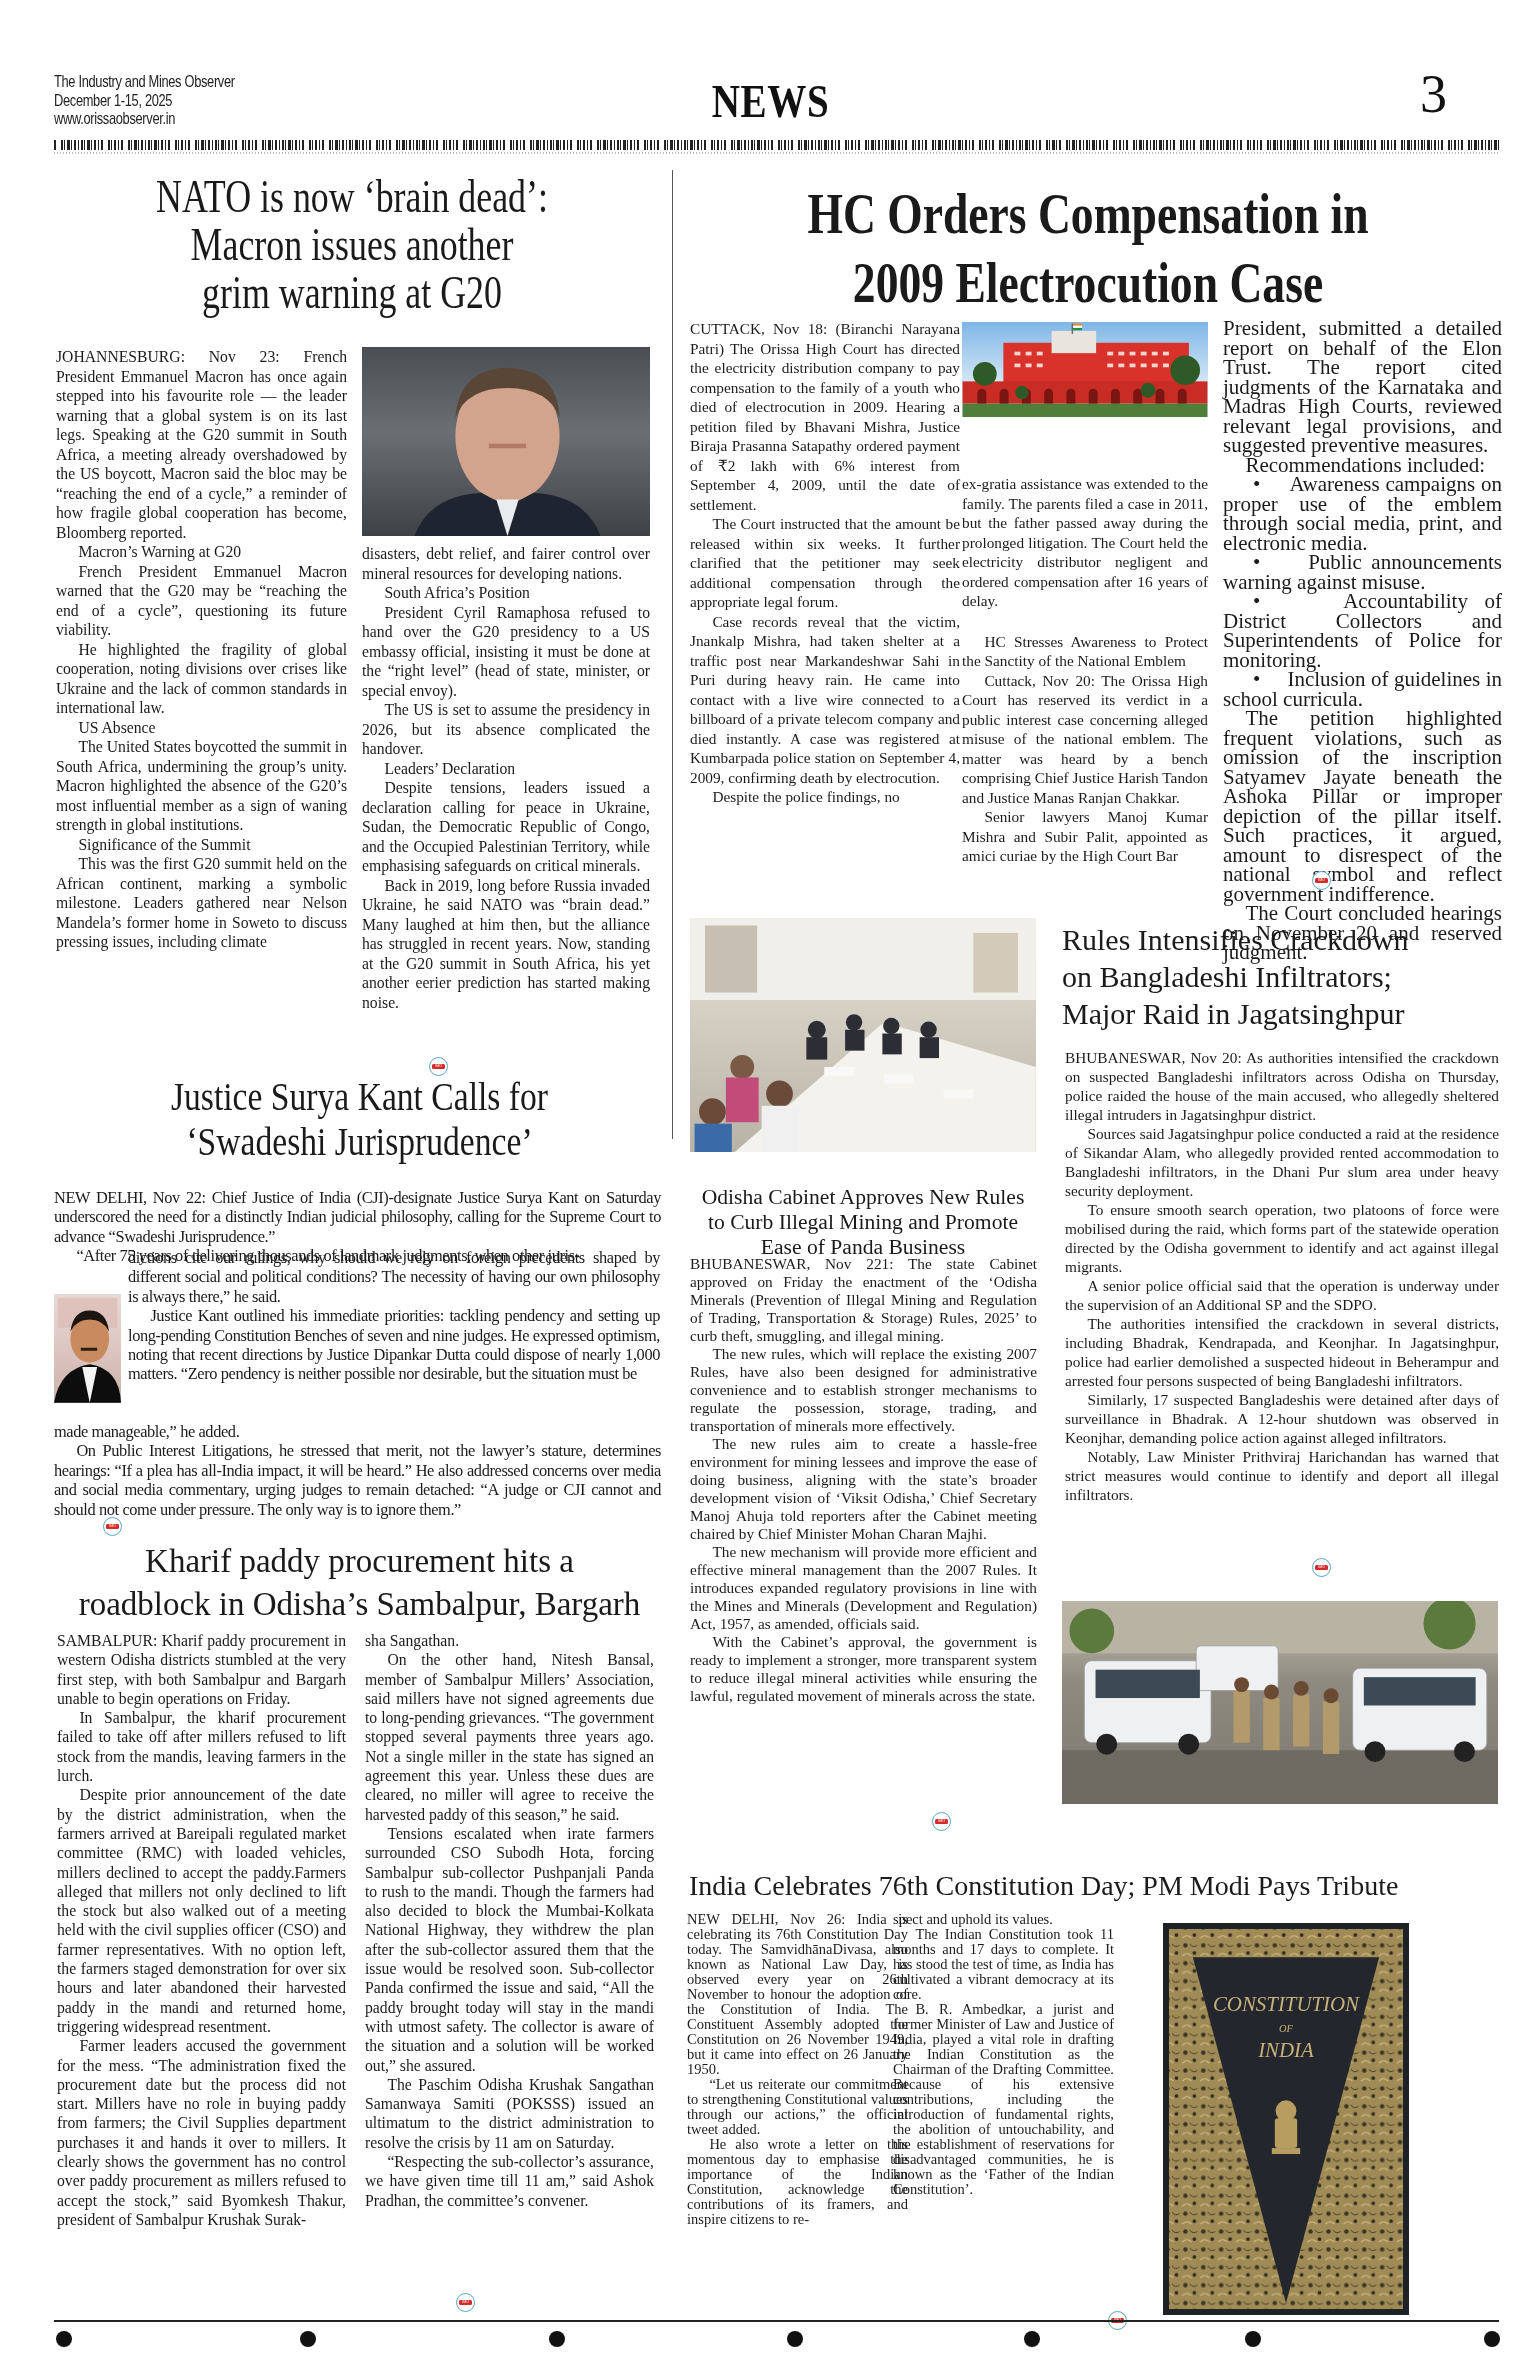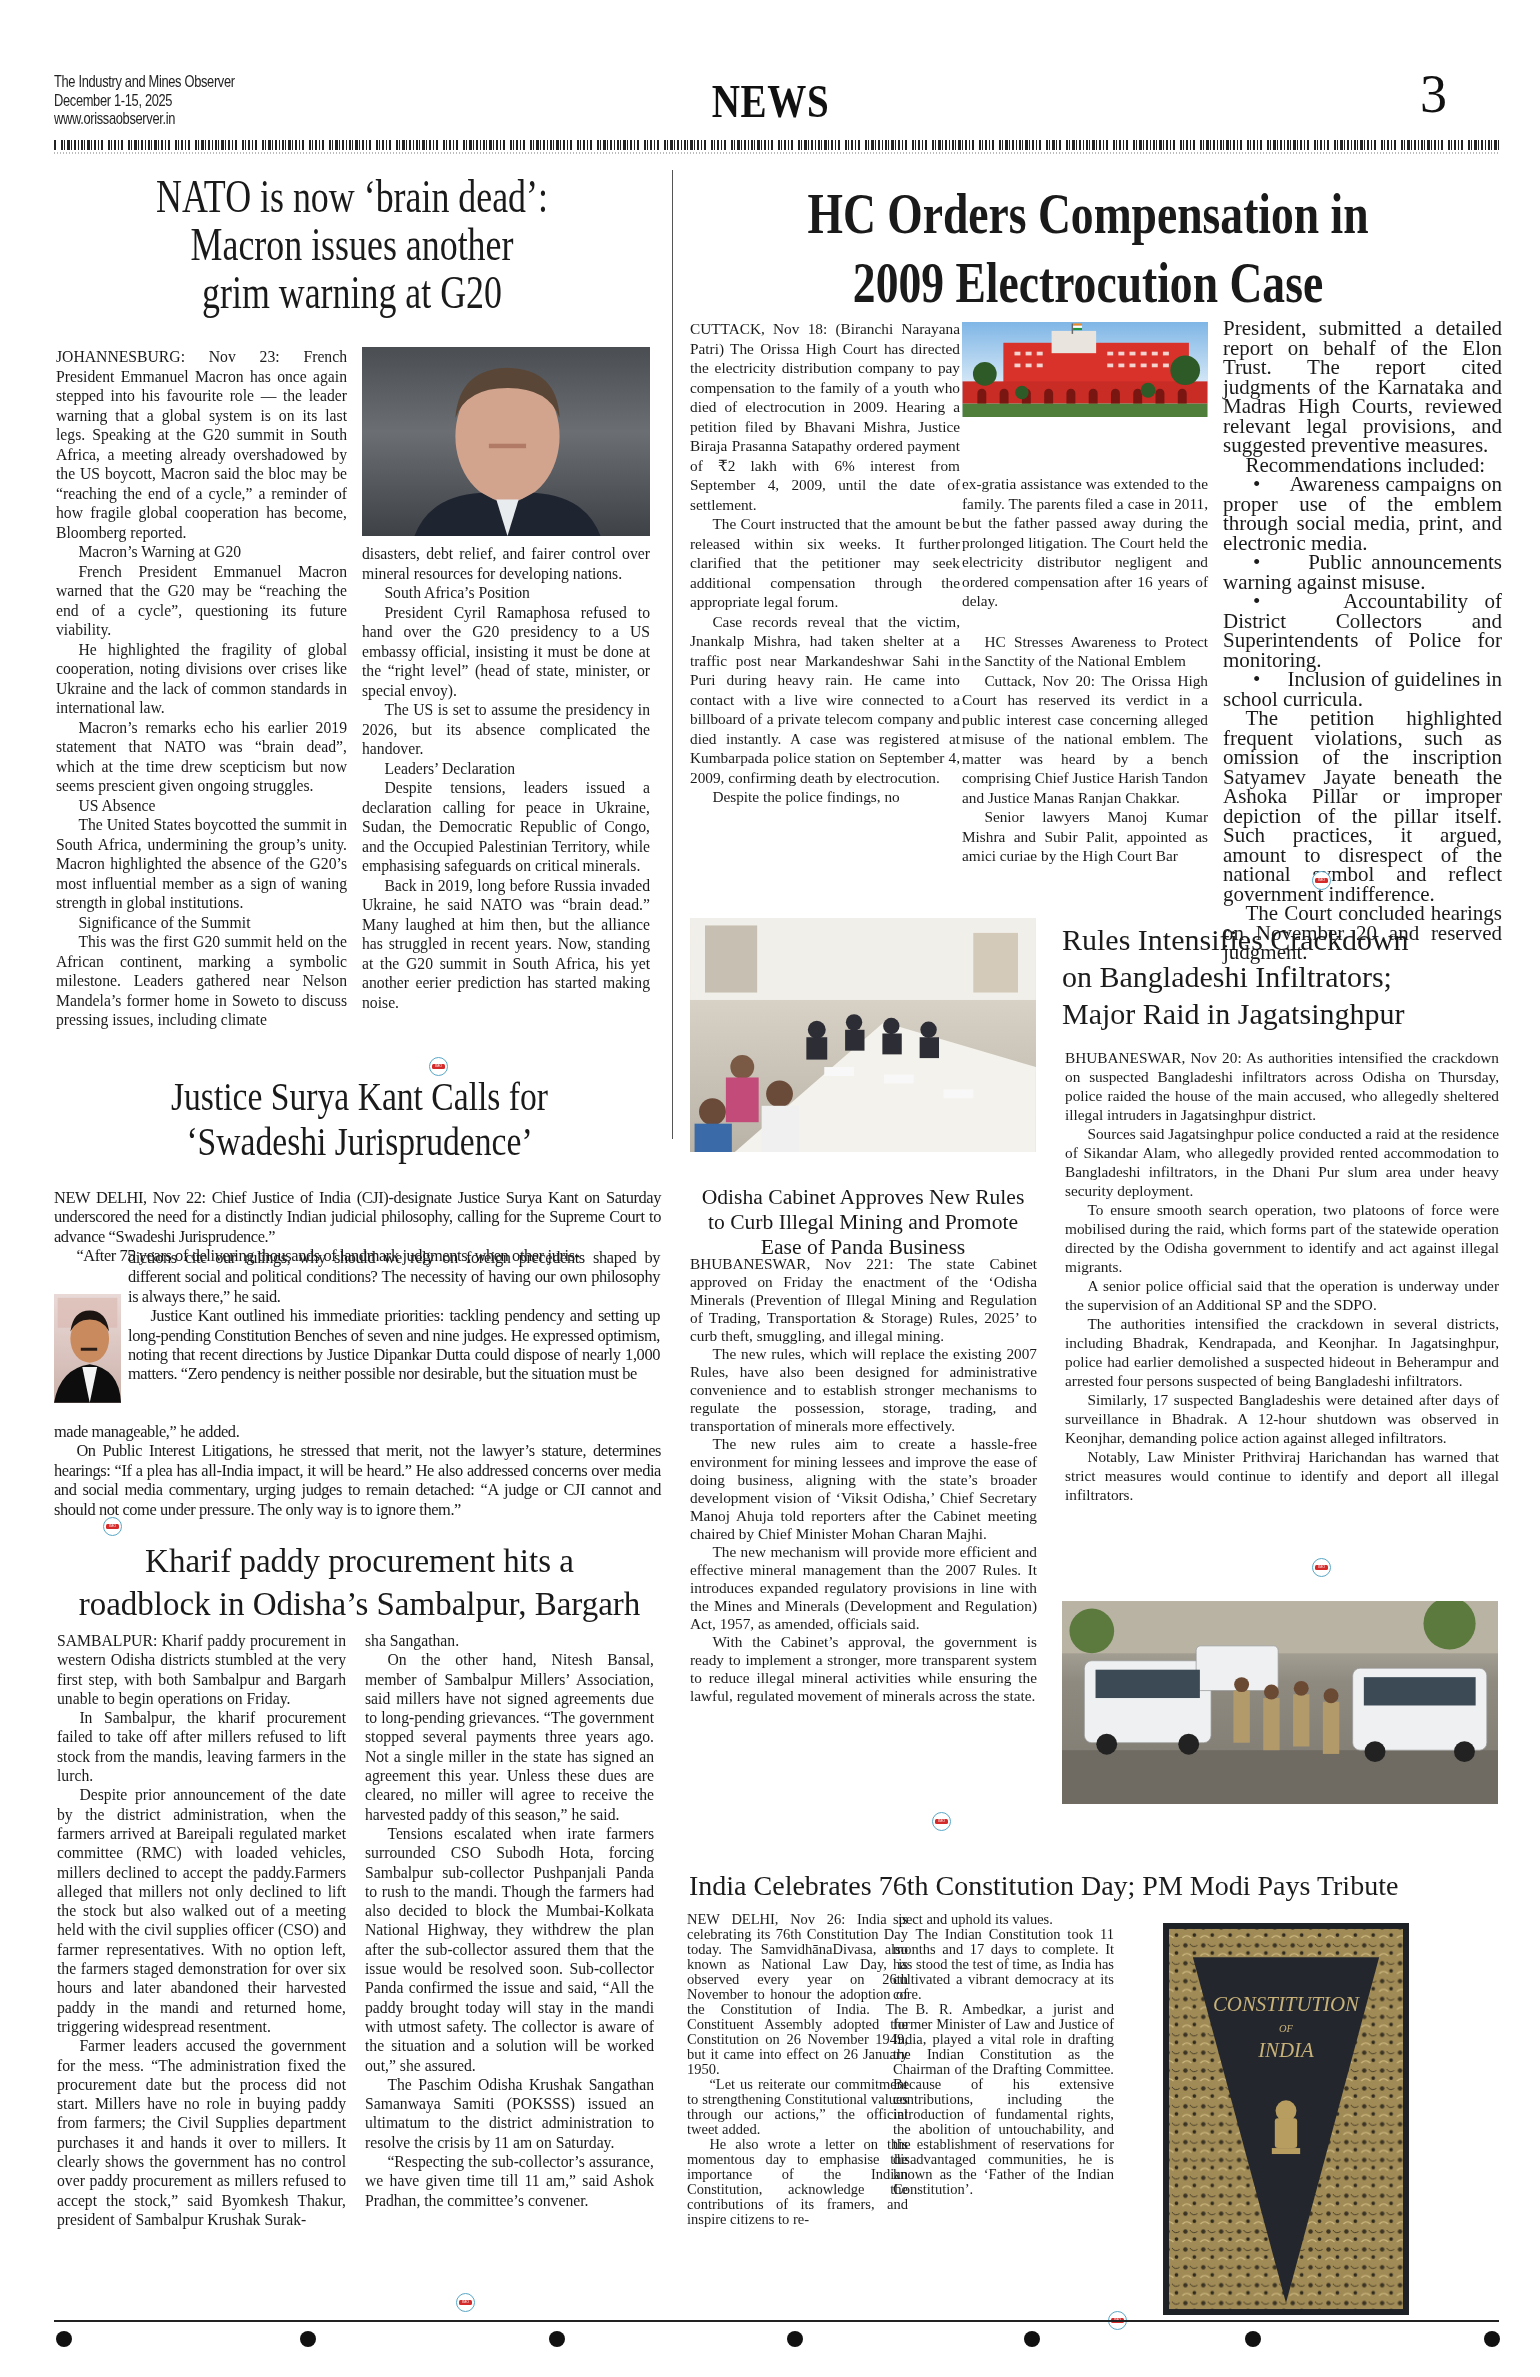--- a/index.html
+++ b/index.html
@@ -46,21 +46,20 @@
   <div style="font-size:46px; line-height:48px; transform:scaleX(0.78);">NATO is now ‘brain dead’:</div>
   <div style="font-size:46px; line-height:48px; transform:scaleX(0.78);">Macron issues another</div>
   <div style="font-size:46px; line-height:48px; transform:scaleX(0.78);">grim warning at G20</div>
 </div>
 
 <div class="abs body" style="left:56px; top:347px; width:291px; font-size:15.7px;">
   <p class="first">JOHANNESBURG: Nov 23: French President Emmanuel Macron has once again stepped into his favourite role — the leader warning that a global system is on its last legs. Speaking at the G20 summit in South Africa, a meeting already overshadowed by the US boycott, Macron said the bloc may be “reaching the end of a cycle,” a reminder of how fragile global cooperation has become, Bloomberg reported.</p>
   <p>Macron’s Warning at G20</p>
   <p>French President Emmanuel Macron warned that the G20 may be “reaching the end of a cycle”, questioning its future viability.</p>
   <p>He highlighted the fragility of global cooperation, noting divisions over crises like Ukraine and the lack of common standards in international law.</p>
-  <p>Macron’s remarks echo his earlier 2019 statement that NATO was “brain dead”, which at the time drew scepticism but now seems prescient given ongoing struggles.</p>
   <p>US Absence</p>
   <p>The United States boycotted the summit in South Africa, undermining the group’s unity. Macron highlighted the absence of the G20’s most influential member as a sign of waning strength in global institutions.</p>
   <p>Significance of the Summit</p>
   <p>This was the first G20 summit held on the African continent, marking a symbolic milestone. Leaders gathered near Nelson Mandela’s former home in Soweto to discuss pressing issues, including climate</p>
 </div>
 
 <div class="abs photo" style="left:362px; top:347px; width:288px; height:189px; background:linear-gradient(180deg,#4a4d52 0%,#6b6e73 45%,#3e4146 100%);">
   <svg width="288" height="189" viewBox="0 0 386 254">
     <ellipse cx="195" cy="120" rx="70" ry="88" fill="#d2a48e"></ellipse>
     <path d="M125 95 Q130 30 195 28 Q262 30 265 95 Q250 55 195 55 Q140 55 125 95Z" fill="#5a4636"></path>

